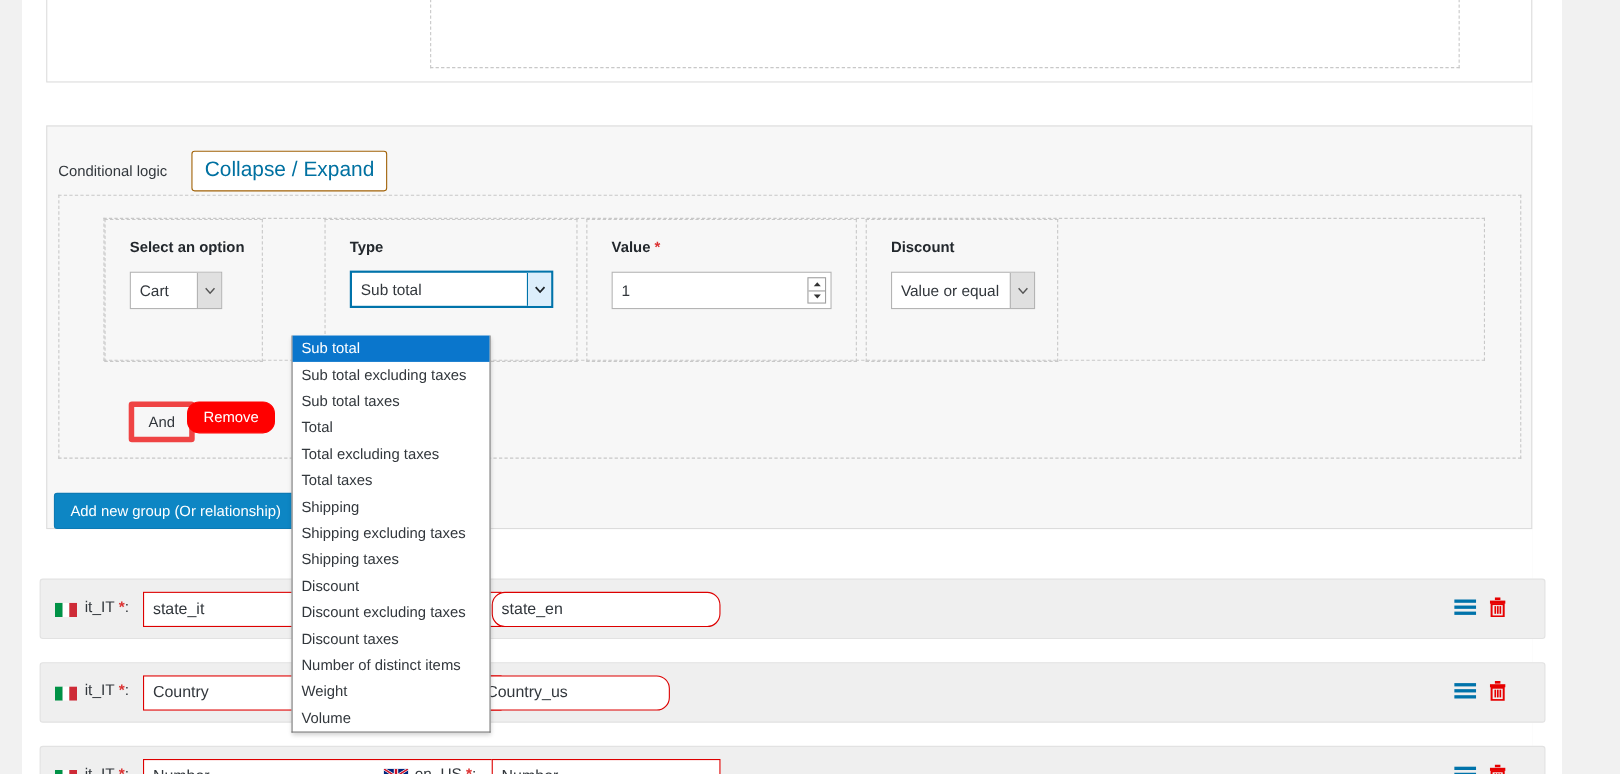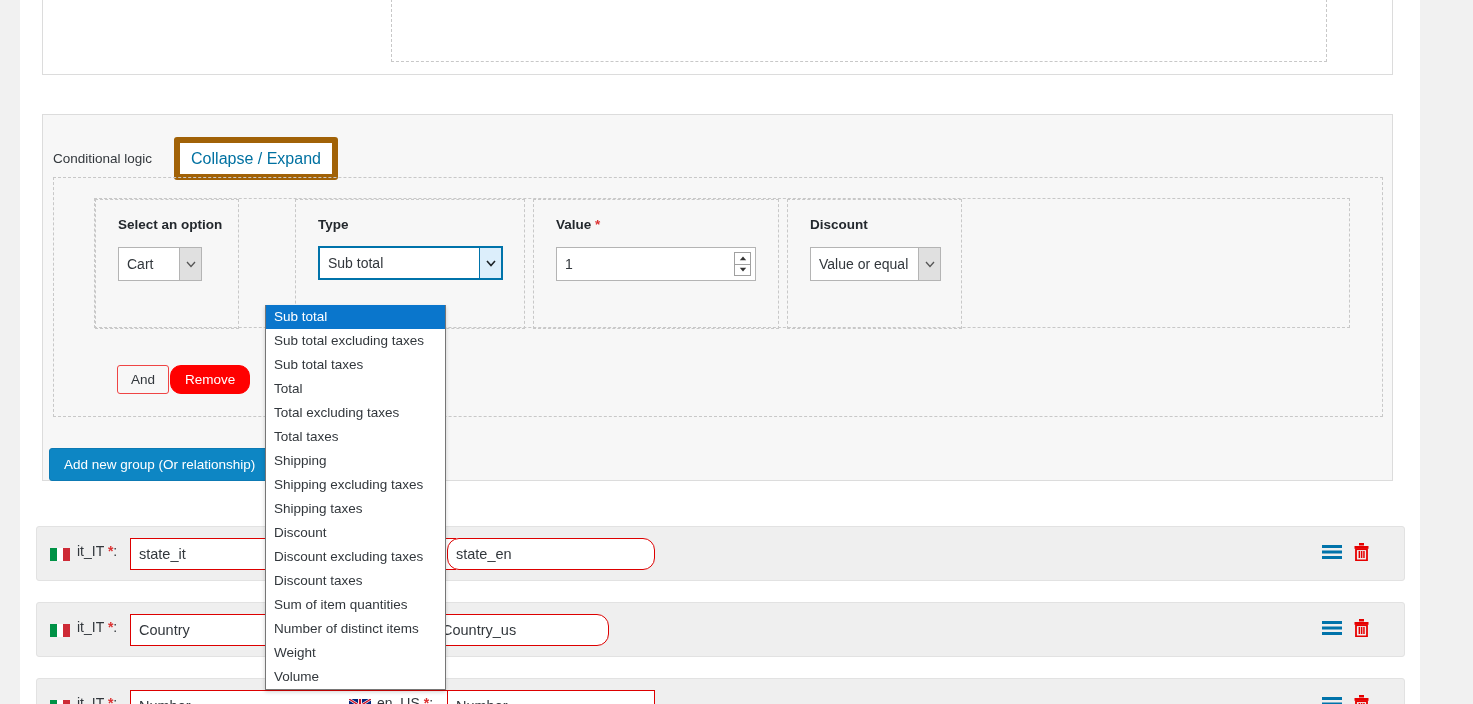--- a/index.html
+++ b/index.html
@@ -61,24 +61,24 @@
   }
   .cl-header {
     position: absolute;
     left: 10px; top: 22px;
     display: flex; align-items: center;
     gap: 22px;
   }
   .cl-label { font-size: 13.5px; color: #32373c; }
   .btn-collapse {
     background: #fff;
-    border: 6px solid #a16207;
+    border: 1px solid #a16207;
     border-radius: 3px;
     color: #0071a1;
-    font-size: 16px;
+    font-size: 19px;
     padding: 6px 11px;
     font-family: "Liberation Sans", sans-serif;
     cursor: pointer;
     line-height: 1.2;
   }
   #cl-dashed-outer {
     left: 10px; top: 62px;
     width: 1330px; height: 240px;
   }
   #cl-dashed-group {
@@ -160,21 +160,21 @@
   .spinner div {
     flex: 1;
     display: flex; align-items: center; justify-content: center;
   }
   .spinner div:first-child { border-bottom: 1px solid #a0a0a0; }
 
   
   .btn-and {
     position: absolute;
     background: #f7f7f7;
-    border: 1px solid #ef4444;
+    border: 5px solid #ef4444;
     border-radius: 3px;
     color: #32373c;
     font-size: 13.5px;
     padding: 6px 13px;
     cursor: pointer;
     font-family: "Liberation Sans", sans-serif;
   }
   .btn-remove {
     position: absolute;
     background: #ff0000;
@@ -484,19 +484,18 @@
       <div class="dd-item">Sub total taxes</div>
       <div class="dd-item">Total</div>
       <div class="dd-item">Total excluding taxes</div>
       <div class="dd-item">Total taxes</div>
       <div class="dd-item">Shipping</div>
       <div class="dd-item">Shipping excluding taxes</div>
       <div class="dd-item">Shipping taxes</div>
       <div class="dd-item">Discount</div>
       <div class="dd-item">Discount excluding taxes</div>
       <div class="dd-item">Discount taxes</div>
-      <div class="dd-item">Sum of item quantities</div>
       <div class="dd-item">Number of distinct items</div>
       <div class="dd-item">Weight</div>
       <div class="dd-item">Volume</div>
     </div>
 
 </div>
 
 </body></html>

